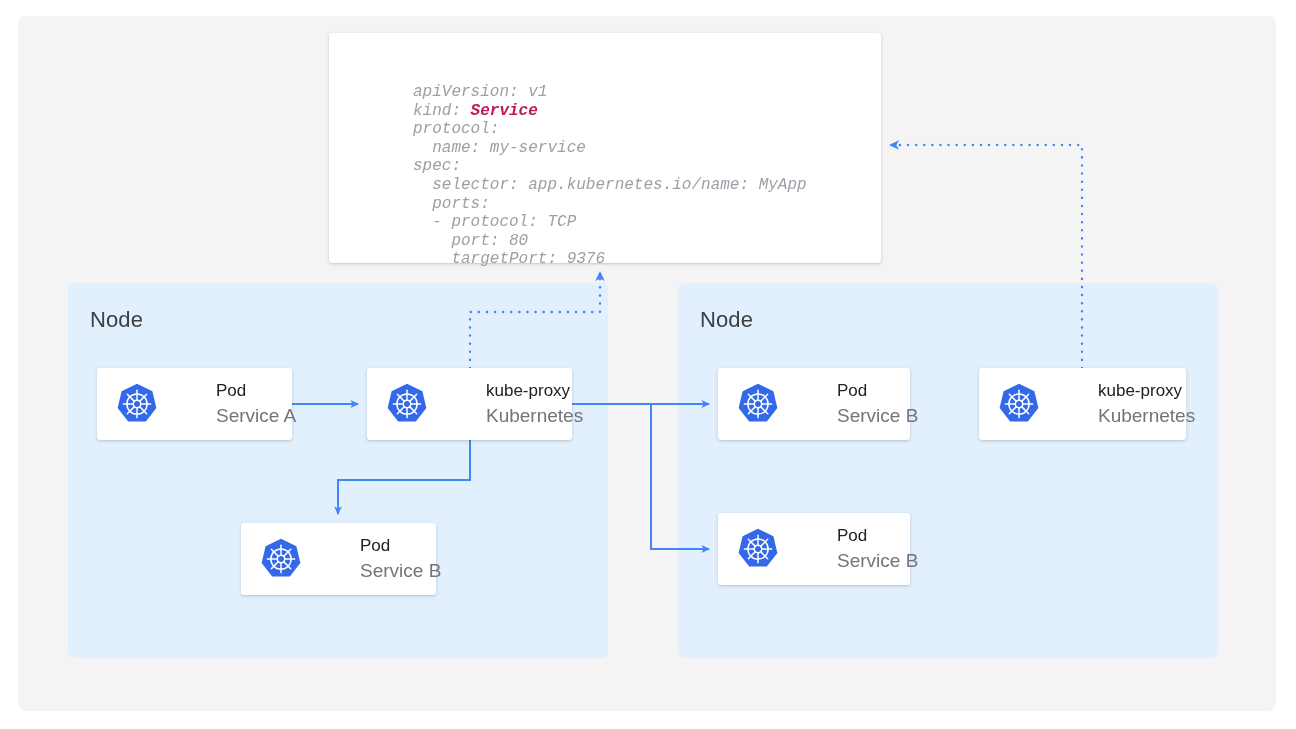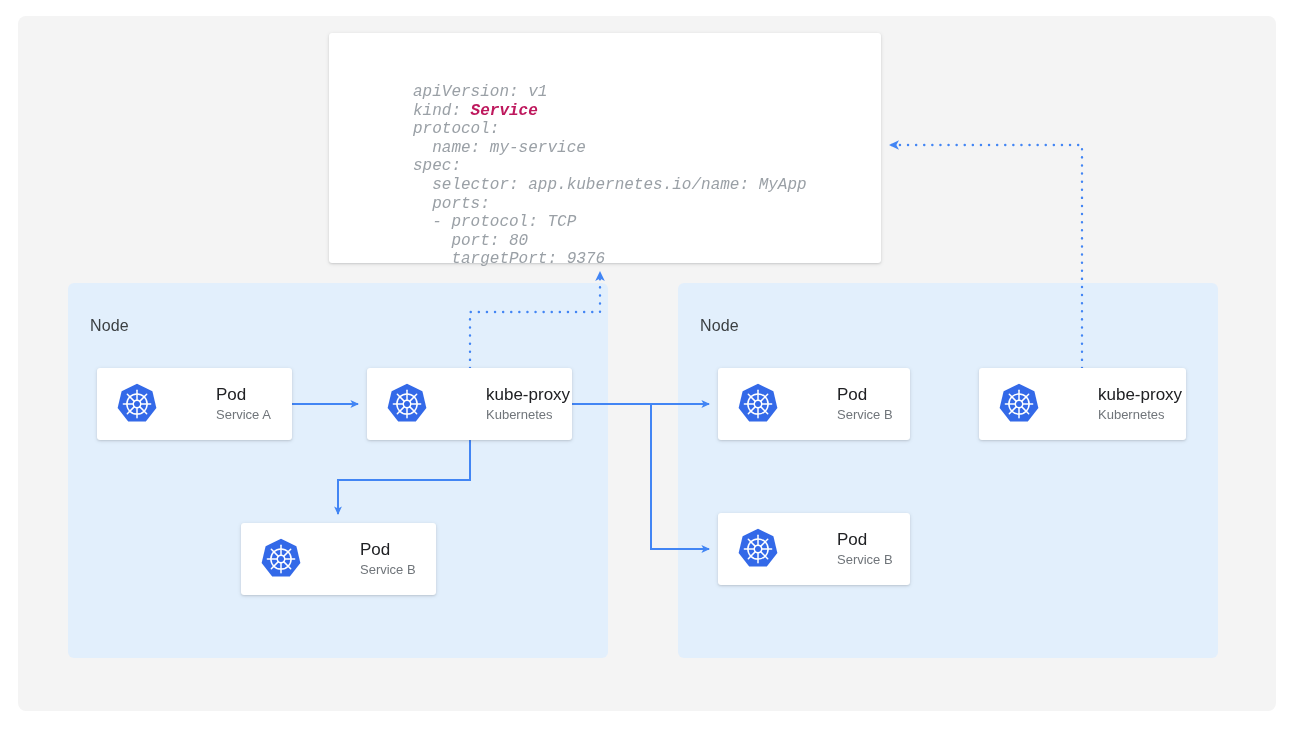--- a/index.html
+++ b/index.html
@@ -32,22 +32,22 @@
 
   
   .node-box {
     position: absolute;
     background: #e2effc;
     border-radius: 6px;
   }
   .node-label {
     position: absolute;
     left: 22px;
-    top: 34px;
-    font-size: 16px;
+    top: 24px;
+    font-size: 22px;
     color: #3c4043;
     letter-spacing: 0.1px;
     white-space: nowrap;
   }
 
   #node-left  { left: 68px;  top: 283px; width: 540px; height: 375px; }
   #node-right { left: 678px; top: 283px; width: 540px; height: 375px; }
 
   
   .card {
@@ -72,21 +72,21 @@
     flex-direction: column;
     justify-content: center;
     line-height: 1.22;
   }
   .card .card-title {
     font-size: 17px;
     color: #202124;
     white-space: nowrap;
   }
   .card .card-sub {
-    font-size: 13px;
+    font-size: 19px;
     color: #70757a;
     white-space: nowrap;
     margin-top: 2px;
   }
 
   #card-pod-a        { left: 97px;  top: 368px; width: 195px; height: 72px; }
   #card-kube-proxy-l { left: 367px; top: 368px; width: 205px; height: 72px; }
   #card-pod-b-local  { left: 241px; top: 523px; width: 195px; height: 72px; }
   #card-pod-b-1      { left: 718px; top: 368px; width: 192px; height: 72px; }
   #card-pod-b-2      { left: 718px; top: 513px; width: 192px; height: 72px; }

